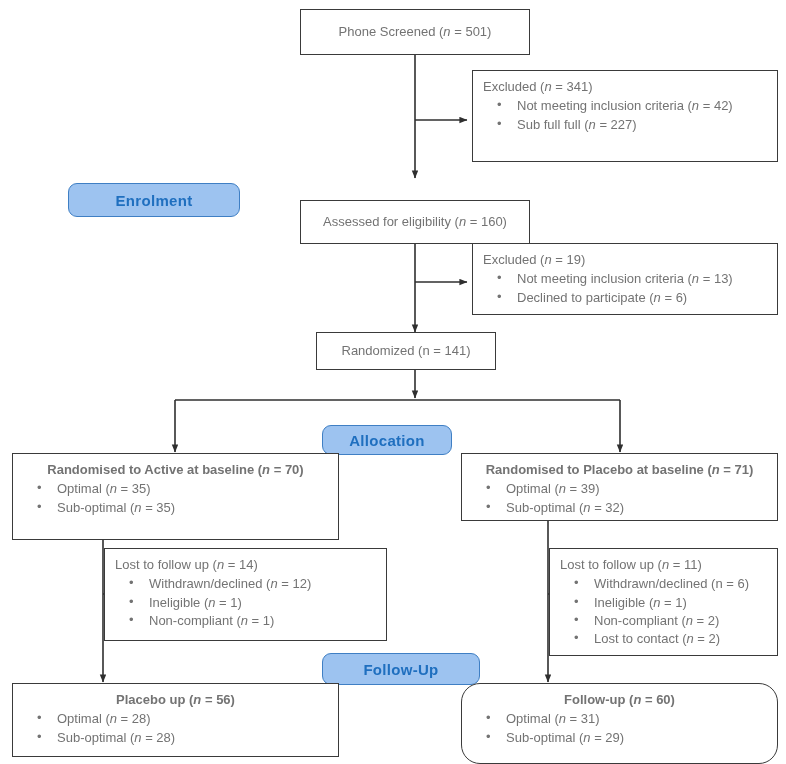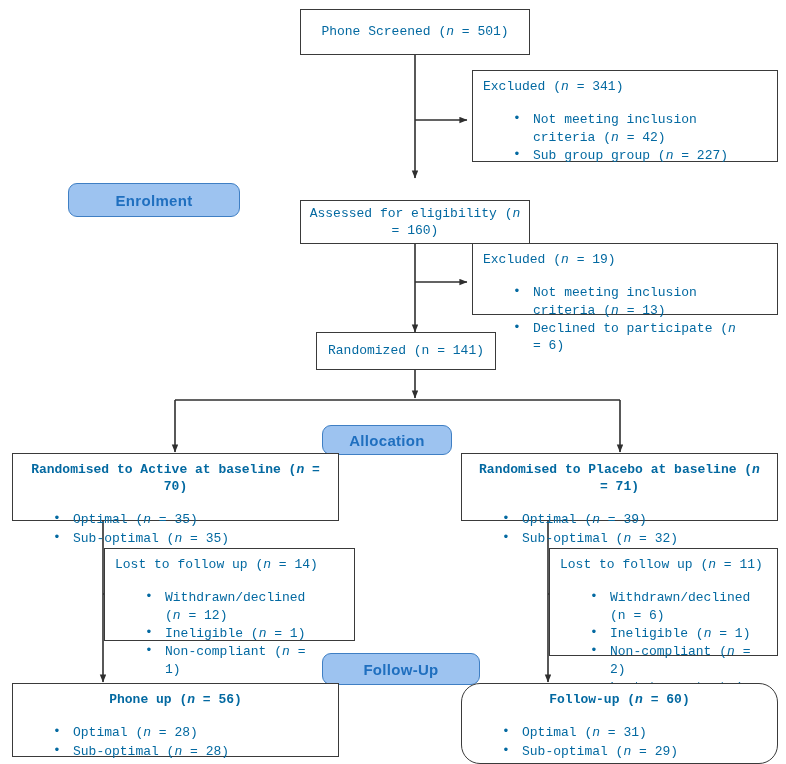--- a/index.html
+++ b/index.html
@@ -27,43 +27,42 @@
     height: 764px;
     pointer-events: none;
   }
   .box {
     position: absolute;
     box-sizing: border-box;
     border: 1.6px solid #3a3a3a;
     background: #ffffff;
     font-size: 13px;
     line-height: 1.32;
-    color: #0369a1;
+    color: #737373;
     padding: 7px 10px;
-    font-family: Liberation Mono, monospace;
   }
   .box.center {
     display: flex;
     align-items: center;
     justify-content: center;
     text-align: center;
     padding: 4px 8px;
   }
   .box-head {
     display: block;
     margin: 0 0 2px 0;
   }
   .box-head.bold {
     font-weight: bold;
   }
   .box-head.ctr {
     text-align: center;
   }
   ul.items {
-    margin: 16px;
+    margin: 0;
     padding: 0 0 0 34px;
     list-style: none;
   }
   ul.items li {
     position: relative;
     margin: 1px 0;
     font-size: 13px;
     line-height: 1.34;
   }
   ul.items li::before {
@@ -149,21 +148,21 @@
       <span>Phone Screened (</span><i class="v">n</i><span> = 501)</span>
     </span>
   </div>
 
   <div class="box" style="left:472px; top:70px; width:306px; height:92px;">
     <span class="box-head">
       <span>Excluded (</span><i class="v">n</i><span> = 341)</span>
     </span>
     <ul class="items">
       <li><span>Not meeting inclusion criteria (</span><i class="v">n</i><span> = 42)</span></li>
-      <li><span>Sub group group (</span><i class="v">n</i><span> = 227)</span></li>
+      <li><span>Sub full full (</span><i class="v">n</i><span> = 227)</span></li>
     </ul>
   </div>
 
   <div class="box center" style="left:300px; top:180px; width:230px; height:44px;margin-top:20px;">
     <span>
       <span>Assessed for eligibility (</span><i class="v">n</i><span> = 160)</span>
     </span>
   </div>
 
   <div class="box" style="left:472px; top:243px; width:306px; height:72px;">
@@ -173,41 +172,41 @@
     <ul class="items">
       <li><span>Not meeting inclusion criteria (</span><i class="v">n</i><span> = 13)</span></li>
       <li><span>Declined to participate (</span><i class="v">n</i><span> = 6)</span></li>
     </ul>
   </div>
 
   <div class="box center" style="left:316px; top:332px; width:180px; height:38px;">
     <span>Randomized (n = 141)</span>
   </div>
 
-  <div class="box" style="left:12px; top:453px; width:327px; height:68px;">
+  <div class="box" style="left:12px; top:453px; width:327px; height:87px;">
     <span class="box-head bold ctr">
       <span>Randomised to Active at baseline (</span><i class="v">n</i><span> = 70)</span>
     </span>
     <ul class="items">
       <li><span>Optimal (</span><i class="v">n</i><span> = 35)</span></li>
       <li><span>Sub-optimal (</span><i class="v">n</i><span> = 35)</span></li>
     </ul>
   </div>
 
   <div class="box" style="left:461px; top:453px; width:317px; height:68px;">
     <span class="box-head bold ctr">
       <span>Randomised to Placebo at baseline (</span><i class="v">n</i><span> = 71)</span>
     </span>
     <ul class="items">
       <li><span>Optimal (</span><i class="v">n</i><span> = 39)</span></li>
       <li><span>Sub-optimal (</span><i class="v">n</i><span> = 32)</span></li>
     </ul>
   </div>
 
-  <div class="box" style="left:104px; top:548px; width:251px; height:93px;">
+  <div class="box" style="left:104px; top:548px; width:283px; height:93px;">
     <span class="box-head">
       <span>Lost to follow up (</span><i class="v">n</i><span> = 14)</span>
     </span>
     <ul class="items">
       <li><span>Withdrawn/declined (</span><i class="v">n</i><span> = 12)</span></li>
       <li><span>Ineligible (</span><i class="v">n</i><span> = 1)</span></li>
       <li><span>Non-compliant (</span><i class="v">n</i><span> = 1)</span></li>
     </ul>
   </div>
 
@@ -218,21 +217,21 @@
     <ul class="items">
       <li><span>Withdrawn/declined (n = 6)</span><i class="v"></i><span></span></li>
       <li><span>Ineligible (</span><i class="v">n</i><span> = 1)</span></li>
       <li><span>Non-compliant (</span><i class="v">n</i><span> = 2)</span></li>
       <li><span>Lost to contact (</span><i class="v">n</i><span> = 2)</span></li>
     </ul>
   </div>
 
   <div class="box" style="left:12px; top:683px; width:327px; height:74px;">
     <span class="box-head bold ctr">
-      <span>Phone up (</span><i class="v">n</i><span> = 56)</span>
+      <span>Placebo up (</span><i class="v">n</i><span> = 56)</span>
     </span>
     <ul class="items">
       <li><span>Optimal (</span><i class="v">n</i><span> = 28)</span></li>
       <li><span>Sub-optimal (</span><i class="v">n</i><span> = 28)</span></li>
     </ul>
   </div>
 
   <div class="box" style="left:461px; top:683px; width:317px; height:81px;border-radius:19px;">
     <span class="box-head bold ctr">
       <span>Follow-up (</span><i class="v">n</i><span> = 60)</span>

